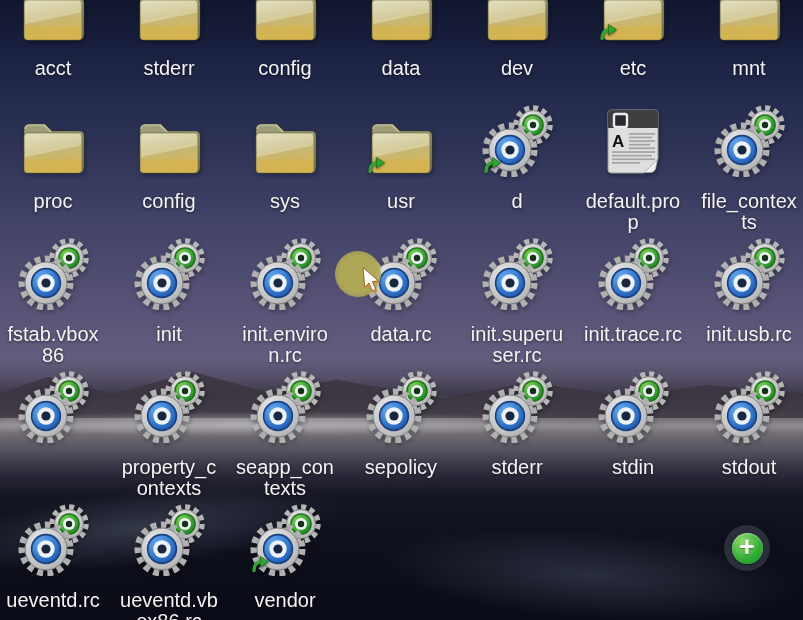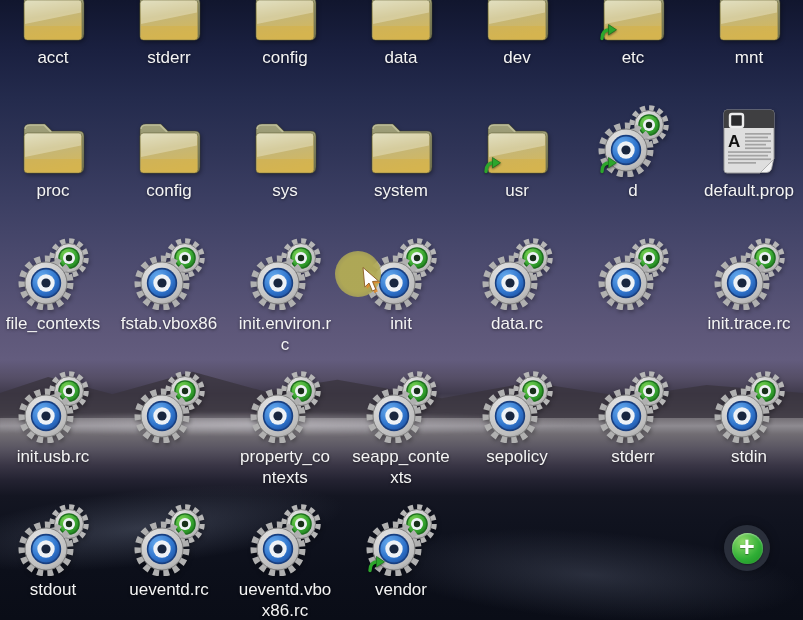--- a/index.html
+++ b/index.html
@@ -40,21 +40,21 @@
   }
   .file-cell{display:flex;flex-direction:column;align-items:center;}
   .icon-wrap{width:76px;height:74px;position:relative;display:flex;align-items:flex-end;justify-content:center;}
   .icon svg{display:block;filter:drop-shadow(1px 2px 2px rgba(0,0,0,.35));}
   .icon-folder svg{width:64px;height:58px;margin-bottom:2px;}
   .icon-gear svg{width:74px;height:72px;margin-bottom:0;}
   .icon-document svg{width:56px;height:68px;margin-bottom:1px;}
   .symlink{position:absolute;left:3px;bottom:3px;width:20px;height:18px;}
   .symlink svg{display:block;width:20px;height:18px;filter:drop-shadow(0 1px 1px rgba(0,0,0,.5));}
   .file-label{
-    margin-top:3px;max-width:98px;font-size:17px;line-height:21px;color:#f4f4f4;
+    margin-top:14px;max-width:98px;font-size:20px;line-height:21px;color:#f4f4f4;
     text-align:center;word-break:break-all;text-shadow:0 1px 3px rgba(0,0,0,.55);
   }
   .touch-ring{
     position:absolute;left:335px;top:251px;width:46px;height:46px;border-radius:50%;z-index:5;
     background:radial-gradient(circle,rgba(178,171,85,.96) 55%,rgba(178,171,85,.8) 75%,rgba(178,171,85,0) 100%);
     pointer-events:none;
   }
   .mouse-cursor{position:absolute;left:360px;top:266px;z-index:6;pointer-events:none;}
   .fab{
     position:absolute;left:724px;top:525px;width:46px;height:46px;border-radius:50%;
@@ -270,35 +270,20 @@
       <span class="icon icon-folder">
         <svg viewBox="0 0 64 58">
           <path d="M3 13 q0-6 6-6 h15 l7 7 h27 q5 0 5 5 v31 q0 6 -6 6 H9 q-6 0 -6 -6 z" fill="url(#gFolderBack)" stroke="rgba(60,60,35,.5)" stroke-width="1"></path>
           <path d="M4 12 q0-4 5-4 h14 l7 7" fill="none" stroke="rgba(215,215,180,.55)" stroke-width="1.6"></path>
           <rect x="3" y="16" width="58" height="40" rx="3.5" fill="url(#gFolderFront)" stroke="rgba(90,88,50,.55)" stroke-width="1"></rect>
           <path d="M4 19 q0-2.5 3-2.5 h53 v12 L4 40 z" fill="rgba(245,245,228,.35)"></path>
           <path d="M4 42 h56 v11 q0 2.5 -3 2.5 H7 q-3 0 -3 -2.5 z" fill="rgba(214,176,70,.55)"></path>
         </svg>
       </span>
 
-    </div>
-    <div class="file-label">system</div>
-  </div>
-      <div class="file-cell">
-    <div class="icon-wrap">
-      <span class="icon icon-folder">
-        <svg viewBox="0 0 64 58">
-          <path d="M3 13 q0-6 6-6 h15 l7 7 h27 q5 0 5 5 v31 q0 6 -6 6 H9 q-6 0 -6 -6 z" fill="url(#gFolderBack)" stroke="rgba(60,60,35,.5)" stroke-width="1"></path>
-          <path d="M4 12 q0-4 5-4 h14 l7 7" fill="none" stroke="rgba(215,215,180,.55)" stroke-width="1.6"></path>
-          <rect x="3" y="16" width="58" height="40" rx="3.5" fill="url(#gFolderFront)" stroke="rgba(90,88,50,.55)" stroke-width="1"></rect>
-          <path d="M4 19 q0-2.5 3-2.5 h53 v12 L4 40 z" fill="rgba(245,245,228,.35)"></path>
-          <path d="M4 42 h56 v11 q0 2.5 -3 2.5 H7 q-3 0 -3 -2.5 z" fill="rgba(214,176,70,.55)"></path>
-        </svg>
-      </span>
-
       <span class="symlink">
         <svg viewBox="0 0 20 18">
           <path d="M4 15.5 C4 9.5 7 6.8 11.5 6.8" fill="none" stroke="#2ca62c" stroke-width="3.4" stroke-linecap="round"></path>
           <path d="M10.5 1.5 L18.5 6.8 L10.5 12 Z" fill="#2ca62c" stroke="#1c6b1c" stroke-width="0.7"></path>
         </svg>
       </span>
     </div>
     <div class="file-label">usr</div>
   </div>
       <div class="file-cell">
@@ -417,20 +402,43 @@
           <circle cx="30" cy="45" r="23.5" fill="none" stroke="#b0b0b0" stroke-width="8" stroke-dasharray="5.6 4.3"></circle>
           <circle cx="30" cy="45" r="21" fill="url(#gSilver)" stroke="#7d7d7d" stroke-width="1"></circle>
           <circle cx="30" cy="45" r="15.2" fill="#183f80"></circle>
           <circle cx="30" cy="45" r="13.6" fill="url(#gBlueRing)"></circle>
           <circle cx="30" cy="45" r="8.7" fill="#eef2f6"></circle>
           <circle cx="30" cy="45" r="4.6" fill="#18263f"></circle>
         </svg>
       </span>
 
     </div>
+    <div class="file-label">init</div>
+  </div>
+      <div class="file-cell">
+    <div class="icon-wrap">
+
+      <span class="icon icon-gear">
+        <svg viewBox="0 0 74 72">
+          <circle cx="53" cy="20" r="16.5" fill="none" stroke="#b6b6b6" stroke-width="6.5" stroke-dasharray="4.8 3.8"></circle>
+          <circle cx="53" cy="20" r="14.5" fill="url(#gSilver)" stroke="#848484" stroke-width="1"></circle>
+          <circle cx="53" cy="20" r="10.8" fill="#1d6f1d"></circle>
+          <circle cx="53" cy="20" r="9.4" fill="url(#gGreenRing)"></circle>
+          <circle cx="53" cy="20" r="6" fill="#eef2f6"></circle>
+          <circle cx="53" cy="20" r="3.2" fill="#173019"></circle>
+          <circle cx="30" cy="45" r="23.5" fill="none" stroke="#b0b0b0" stroke-width="8" stroke-dasharray="5.6 4.3"></circle>
+          <circle cx="30" cy="45" r="21" fill="url(#gSilver)" stroke="#7d7d7d" stroke-width="1"></circle>
+          <circle cx="30" cy="45" r="15.2" fill="#183f80"></circle>
+          <circle cx="30" cy="45" r="13.6" fill="url(#gBlueRing)"></circle>
+          <circle cx="30" cy="45" r="8.7" fill="#eef2f6"></circle>
+          <circle cx="30" cy="45" r="4.6" fill="#18263f"></circle>
+        </svg>
+      </span>
+
+    </div>
     <div class="file-label">init.environ.rc</div>
   </div>
       <div class="file-cell">
     <div class="icon-wrap">
 
       <span class="icon icon-gear">
         <svg viewBox="0 0 74 72">
           <circle cx="53" cy="20" r="16.5" fill="none" stroke="#b6b6b6" stroke-width="6.5" stroke-dasharray="4.8 3.8"></circle>
           <circle cx="53" cy="20" r="14.5" fill="url(#gSilver)" stroke="#848484" stroke-width="1"></circle>
           <circle cx="53" cy="20" r="10.8" fill="#1d6f1d"></circle>
@@ -440,43 +448,20 @@
           <circle cx="30" cy="45" r="23.5" fill="none" stroke="#b0b0b0" stroke-width="8" stroke-dasharray="5.6 4.3"></circle>
           <circle cx="30" cy="45" r="21" fill="url(#gSilver)" stroke="#7d7d7d" stroke-width="1"></circle>
           <circle cx="30" cy="45" r="15.2" fill="#183f80"></circle>
           <circle cx="30" cy="45" r="13.6" fill="url(#gBlueRing)"></circle>
           <circle cx="30" cy="45" r="8.7" fill="#eef2f6"></circle>
           <circle cx="30" cy="45" r="4.6" fill="#18263f"></circle>
         </svg>
       </span>
 
     </div>
-    <div class="file-label">init</div>
-  </div>
-      <div class="file-cell">
-    <div class="icon-wrap">
-
-      <span class="icon icon-gear">
-        <svg viewBox="0 0 74 72">
-          <circle cx="53" cy="20" r="16.5" fill="none" stroke="#b6b6b6" stroke-width="6.5" stroke-dasharray="4.8 3.8"></circle>
-          <circle cx="53" cy="20" r="14.5" fill="url(#gSilver)" stroke="#848484" stroke-width="1"></circle>
-          <circle cx="53" cy="20" r="10.8" fill="#1d6f1d"></circle>
-          <circle cx="53" cy="20" r="9.4" fill="url(#gGreenRing)"></circle>
-          <circle cx="53" cy="20" r="6" fill="#eef2f6"></circle>
-          <circle cx="53" cy="20" r="3.2" fill="#173019"></circle>
-          <circle cx="30" cy="45" r="23.5" fill="none" stroke="#b0b0b0" stroke-width="8" stroke-dasharray="5.6 4.3"></circle>
-          <circle cx="30" cy="45" r="21" fill="url(#gSilver)" stroke="#7d7d7d" stroke-width="1"></circle>
-          <circle cx="30" cy="45" r="15.2" fill="#183f80"></circle>
-          <circle cx="30" cy="45" r="13.6" fill="url(#gBlueRing)"></circle>
-          <circle cx="30" cy="45" r="8.7" fill="#eef2f6"></circle>
-          <circle cx="30" cy="45" r="4.6" fill="#18263f"></circle>
-        </svg>
-      </span>
-
-    </div>
     <div class="file-label">data.rc</div>
   </div>
       <div class="file-cell">
     <div class="icon-wrap">
 
       <span class="icon icon-gear">
         <svg viewBox="0 0 74 72">
           <circle cx="53" cy="20" r="16.5" fill="none" stroke="#b6b6b6" stroke-width="6.5" stroke-dasharray="4.8 3.8"></circle>
           <circle cx="53" cy="20" r="14.5" fill="url(#gSilver)" stroke="#848484" stroke-width="1"></circle>
           <circle cx="53" cy="20" r="10.8" fill="#1d6f1d"></circle>
@@ -486,20 +471,21 @@
           <circle cx="30" cy="45" r="23.5" fill="none" stroke="#b0b0b0" stroke-width="8" stroke-dasharray="5.6 4.3"></circle>
           <circle cx="30" cy="45" r="21" fill="url(#gSilver)" stroke="#7d7d7d" stroke-width="1"></circle>
           <circle cx="30" cy="45" r="15.2" fill="#183f80"></circle>
           <circle cx="30" cy="45" r="13.6" fill="url(#gBlueRing)"></circle>
           <circle cx="30" cy="45" r="8.7" fill="#eef2f6"></circle>
           <circle cx="30" cy="45" r="4.6" fill="#18263f"></circle>
         </svg>
       </span>
 
     </div>
+    <div class="file-label">init.superuser.rc</div>
   </div>
       <div class="file-cell">
     <div class="icon-wrap">
 
       <span class="icon icon-gear">
         <svg viewBox="0 0 74 72">
           <circle cx="53" cy="20" r="16.5" fill="none" stroke="#b6b6b6" stroke-width="6.5" stroke-dasharray="4.8 3.8"></circle>
           <circle cx="53" cy="20" r="14.5" fill="url(#gSilver)" stroke="#848484" stroke-width="1"></circle>
           <circle cx="53" cy="20" r="10.8" fill="#1d6f1d"></circle>
           <circle cx="53" cy="20" r="9.4" fill="url(#gGreenRing)"></circle>

